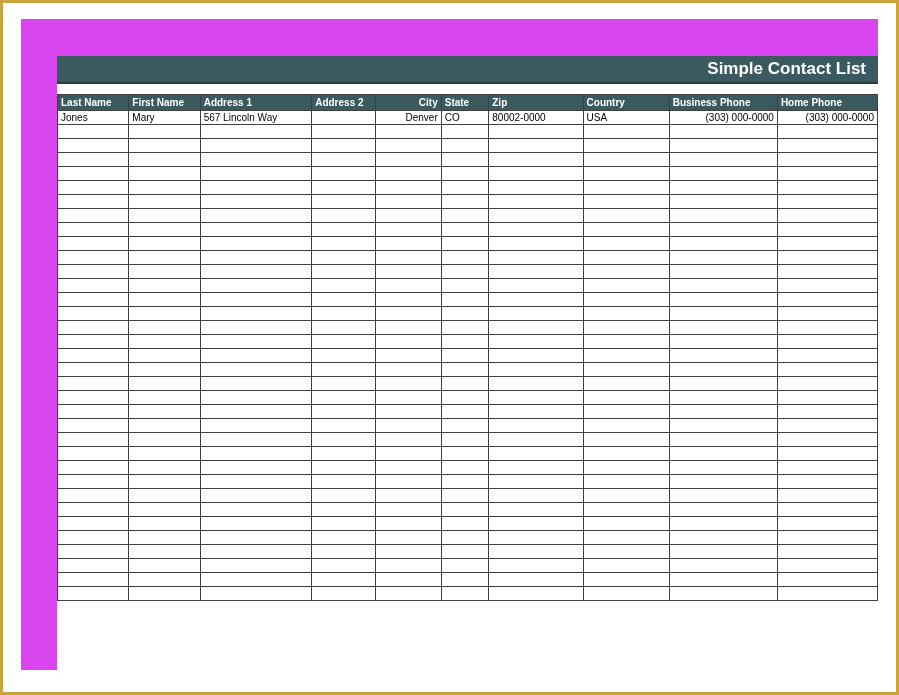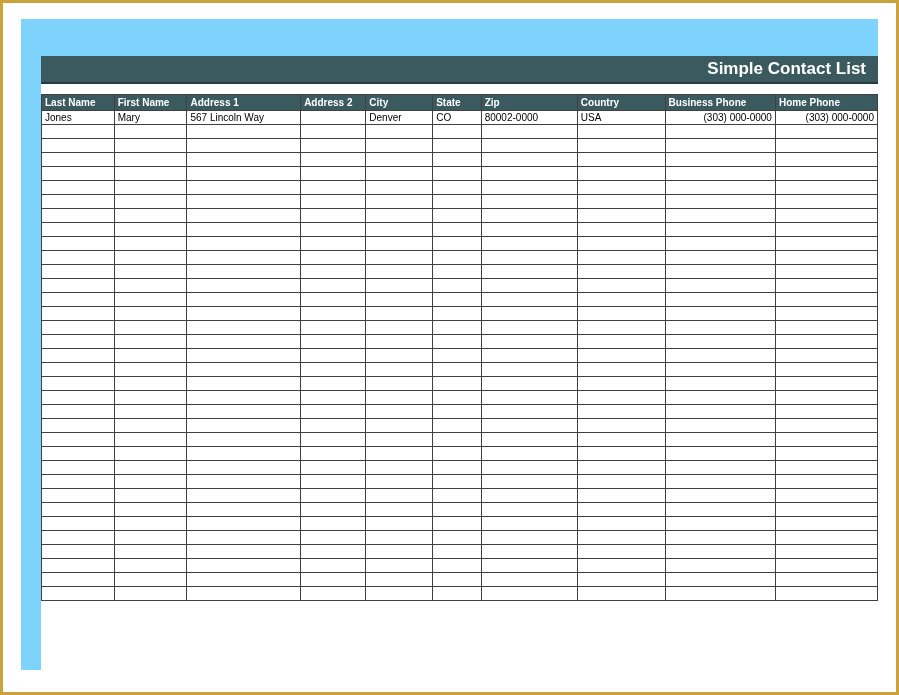--- a/index.html
+++ b/index.html
@@ -4,25 +4,25 @@
 <style>
   * { box-sizing: border-box; margin: 0; padding: 0; }
   html, body { width: 899px; height: 695px; }
   body {
     font-family: Arial, Helvetica, sans-serif;
     background: #ffffff;
     border: 3px solid #cba33c;
     padding: 16px 18px 22px 18px;
   }
   .outer-gray {
-    background: #7dd3fc;
+    background: #d946ef;
     width: 100%;
     height: 100%;
     padding-top: 37px;
-    padding-left: 20px;
+    padding-left: 36px;
   }
   .sheet {
     background: #ffffff;
     width: 100%;
     height: 100%;
     overflow: hidden;
   }
   .title-bar {
     background: #3a5a5f;
     border-bottom: 2px solid #253c40;
@@ -57,21 +57,21 @@
     color: #ffffff;
     font-weight: bold;
     text-align: left;
     height: 16px;
   }
   td { background: #ffffff; color: #000; }
   .col-lastname   { width: 8.7%; }
   .col-firstname  { width: 8.7%; margin-top: 12px; }
   .col-address1   { width: 13.6%; margin-top: 25px; }
   .col-address2   { width: 7.8%; }
-  .col-city       { width: 8.0%; }
+  .col-city       { width: 8.0%; text-align: right; }
   .col-state      { width: 5.8%; }
   .col-zip        { width: 11.5%; text-align: left; }
   .col-country    { width: 10.5%; }
   .col-bphone     { width: 13.2%; text-align: right; }
   .col-hphone     { width: 12.2%; text-align: right; }
   th.col-zip, th.col-bphone, th.col-hphone { text-align: left; }
 </style>
 </head>
 <body>
 

